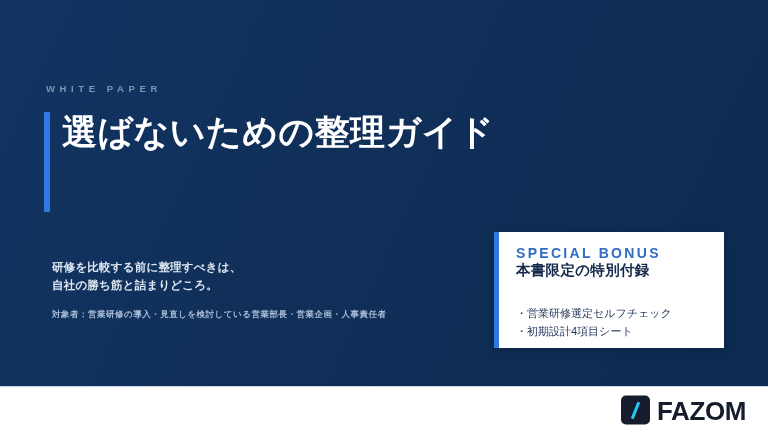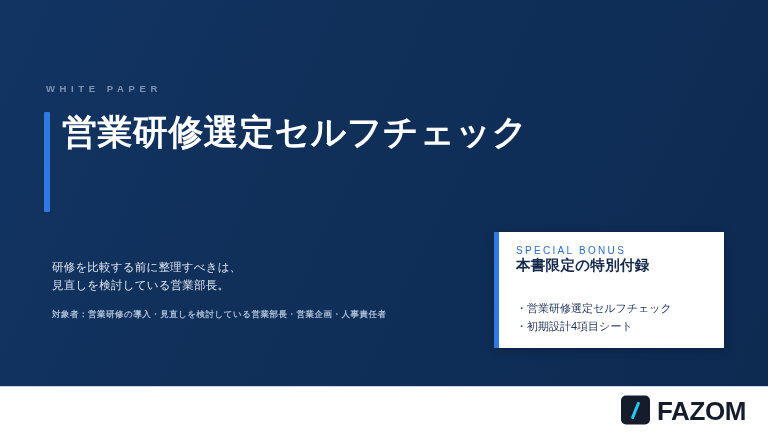--- a/index.html
+++ b/index.html
@@ -68,21 +68,21 @@
 
   
   .subtitle {
     position: absolute;
     left: 52px;
     top: 258px;
     width: 400px;
   }
   .subtitle-line {
     font-size: 11.5px;
-    font-weight: 400;
+    font-weight: 700;
     line-height: 18px;
     color: #dfe7f2;
     letter-spacing: 0.2px;
     white-space: nowrap;
   }
 
   .audience {
     position: absolute;
     left: 52px;
     top: 309px;
@@ -111,22 +111,22 @@
     height: 100%;
     background: #2f79e0;
   }
   .bonus-inner {
     position: absolute;
     left: 22px;
     top: 13px;
     right: 12px;
   }
   .bonus-eyebrow {
-    font-size: 10px;
-    font-weight: 400;
+    font-size: 14px;
+    font-weight: 700;
     letter-spacing: 2.3px;
     color: #2f6cc4;
     white-space: nowrap;
   }
   .bonus-heading {
     font-size: 14.5px;
     font-weight: 700;
     color: #15294a;
     letter-spacing: 0.3px;
     white-space: nowrap;
@@ -193,26 +193,26 @@
 
 <div class="slide">
 
   <div class="canvas">
 
     <div class="eyebrow">WHITE PAPER</div>
 
     <div class="title-accent"></div>
 
     <div class="title-block">
-      <div class="title-line">営業研修選定セルフチェック</div>
+      <div class="title-line">選ばないための整理ガイド</div>
     </div>
 
     <div class="subtitle">
       <div class="subtitle-line">研修を比較する前に整理すべきは、</div>
-      <div class="subtitle-line">見直しを検討している営業部長。</div>
+      <div class="subtitle-line">自社の勝ち筋と詰まりどころ。</div>
     </div>
 
     <div class="audience">対象者：営業研修の導入・見直しを検討している営業部長・営業企画・人事責任者</div>
 
     <div class="bonus-card">
       <div class="bonus-card-bar"></div>
       <div class="bonus-inner">
         <div class="bonus-eyebrow">SPECIAL BONUS</div>
         <div class="bonus-heading">本書限定の特別付録</div>
         <div class="bonus-list">

